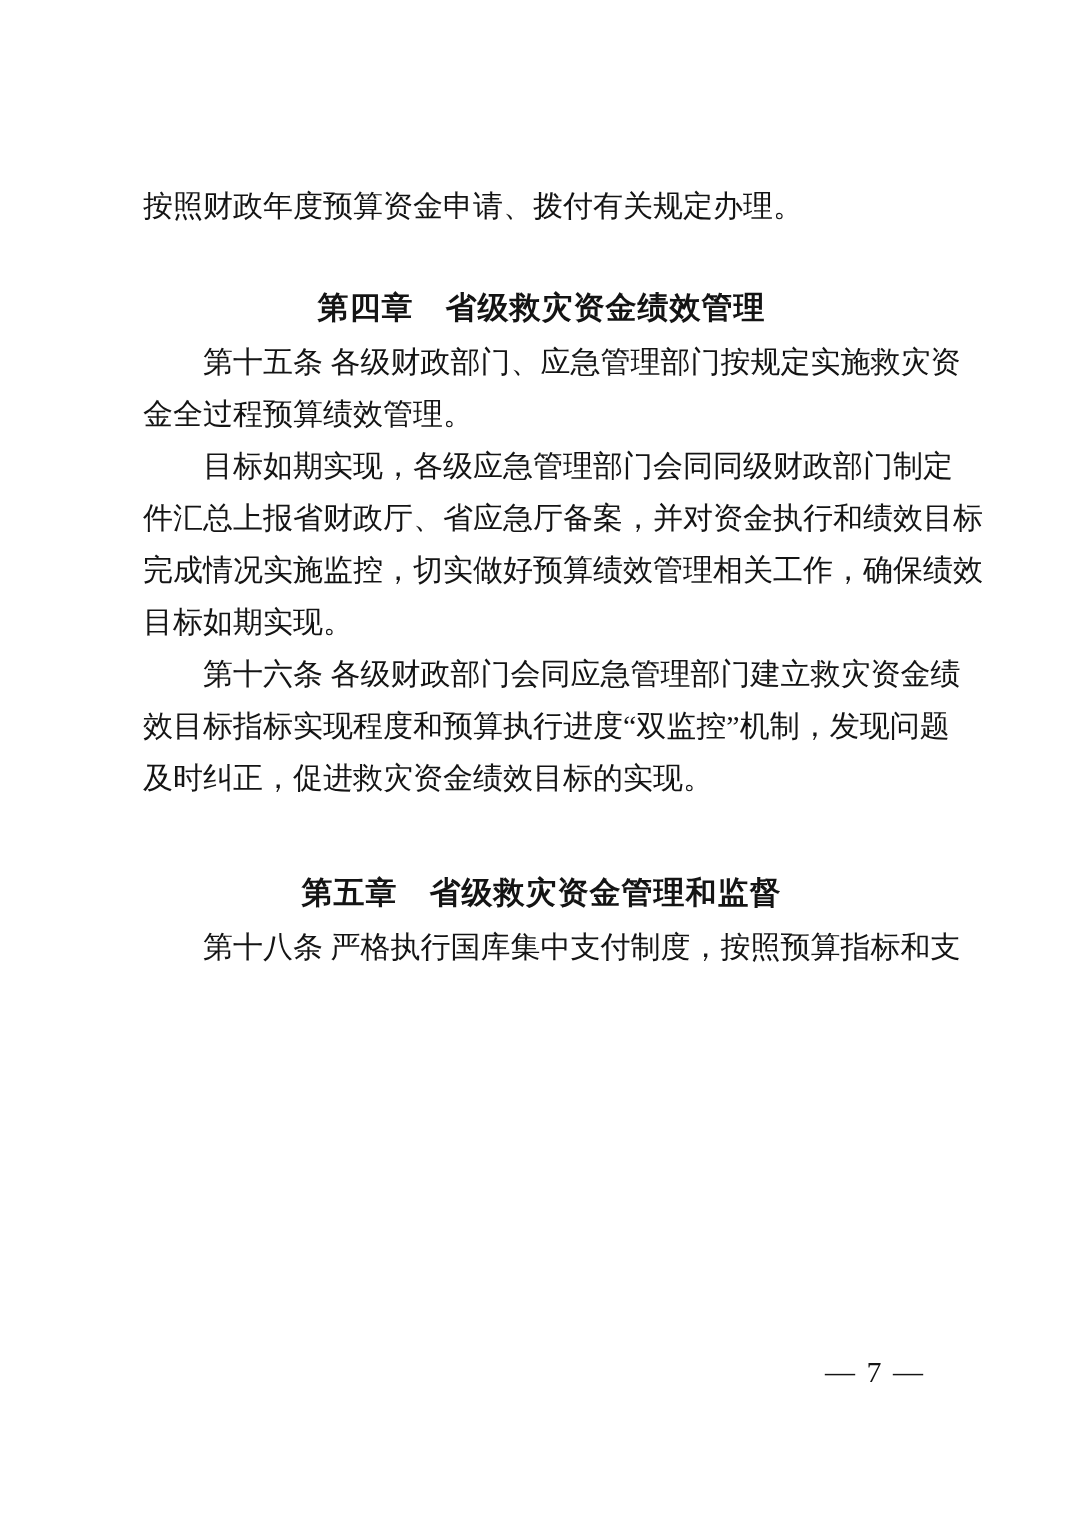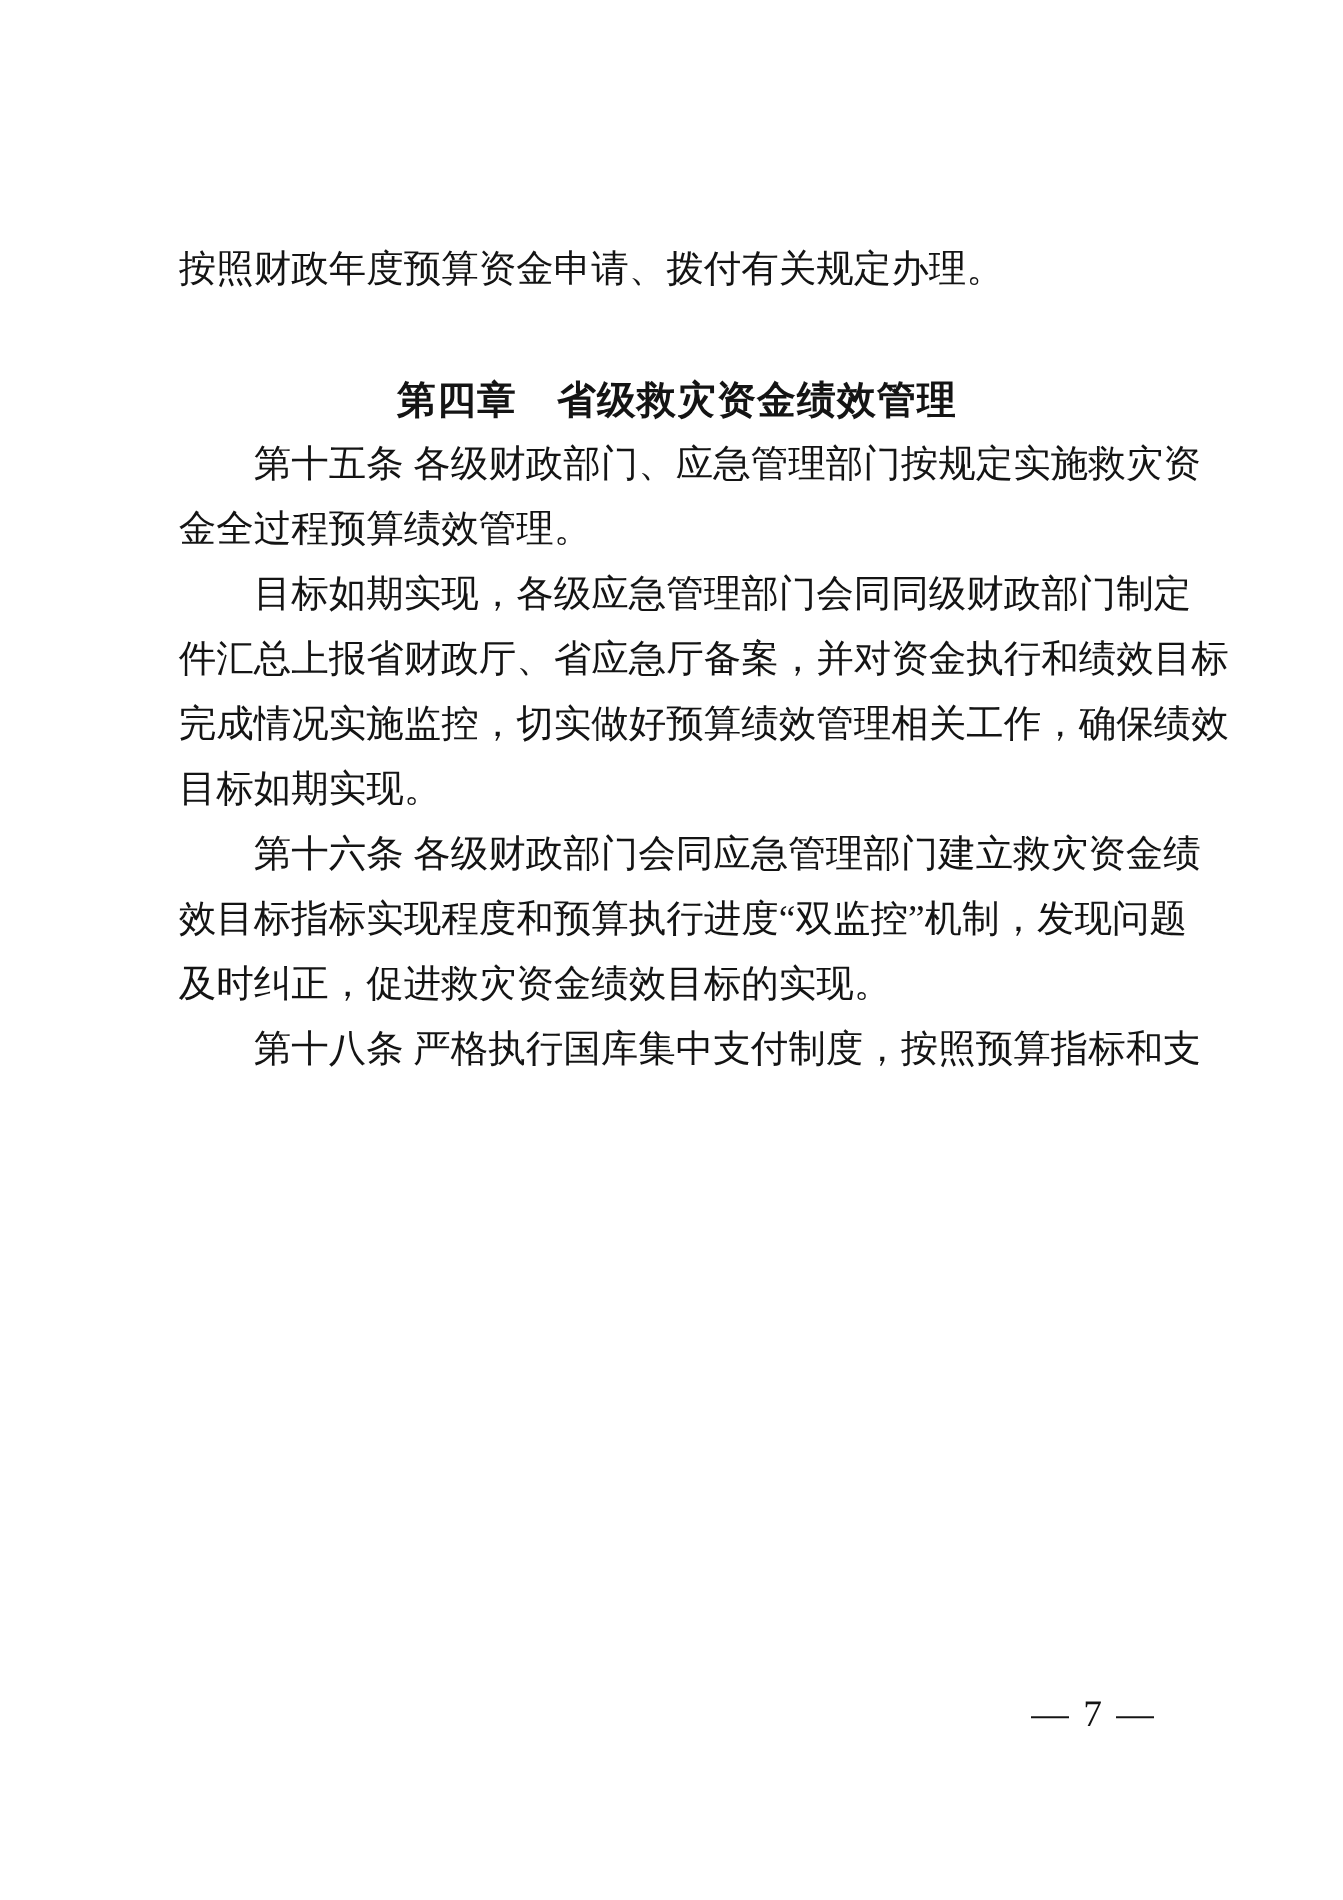--- a/index.html
+++ b/index.html
@@ -12,41 +12,41 @@
     width: 1074px;
     height: 1520px;
     background: #ffffff;
     overflow: hidden;
     font-family: "Liberation Serif", "DejaVu Serif", serif;
     color: #141414;
   }
   .content {
     position: absolute;
     left: 143px;
-    top: 190px;
+    top: 180px;
     width: 797px;
     font-size: 30px;
     line-height: 52px;
   }
   .para {
     margin: 0;
     padding: 0;
   }
   .line {
     text-align: justify;
     text-align-last: justify;
     white-space: nowrap;
     height: 52px;
   }
   .line.last {
     text-align: left;
     text-align-last: left;
   }
   .heading {
-    font-family: Liberation Sans, sans-serif;
+    font-family: Liberation Mono, monospace;
     font-weight: bold;
     font-size: 31px;
     line-height: 52px;
     text-align: right;
     text-align-last: center;
     margin: 0;
     letter-spacing: 1px;
   }
   .heading.ch4 { margin-top: 52px; }
   .heading.ch5 { margin-top: 65px; }
@@ -87,20 +87,21 @@
       <div class="line last">目标如期实现。</div>
     </div>
 
     <div class="para">
       <div class="line">　　第十六条 各级财政部门会同应急管理部门建立救灾资金绩</div>
       <div class="line">效目标指标实现程度和预算执行进度“双监控”机制，发现问题</div>
       <div class="line last">及时纠正，促进救灾资金绩效目标的实现。</div>
     </div>
 
 
+    <div class="heading ch5">第五章　省级救灾资金管理和监督</div>
 
     <div class="para">
       <div class="line">　　第十八条 严格执行国库集中支付制度，按照预算指标和支</div>
     </div>
 
   </div>
 
   <div class="page-number">— 7 —</div>
 </div>
 

